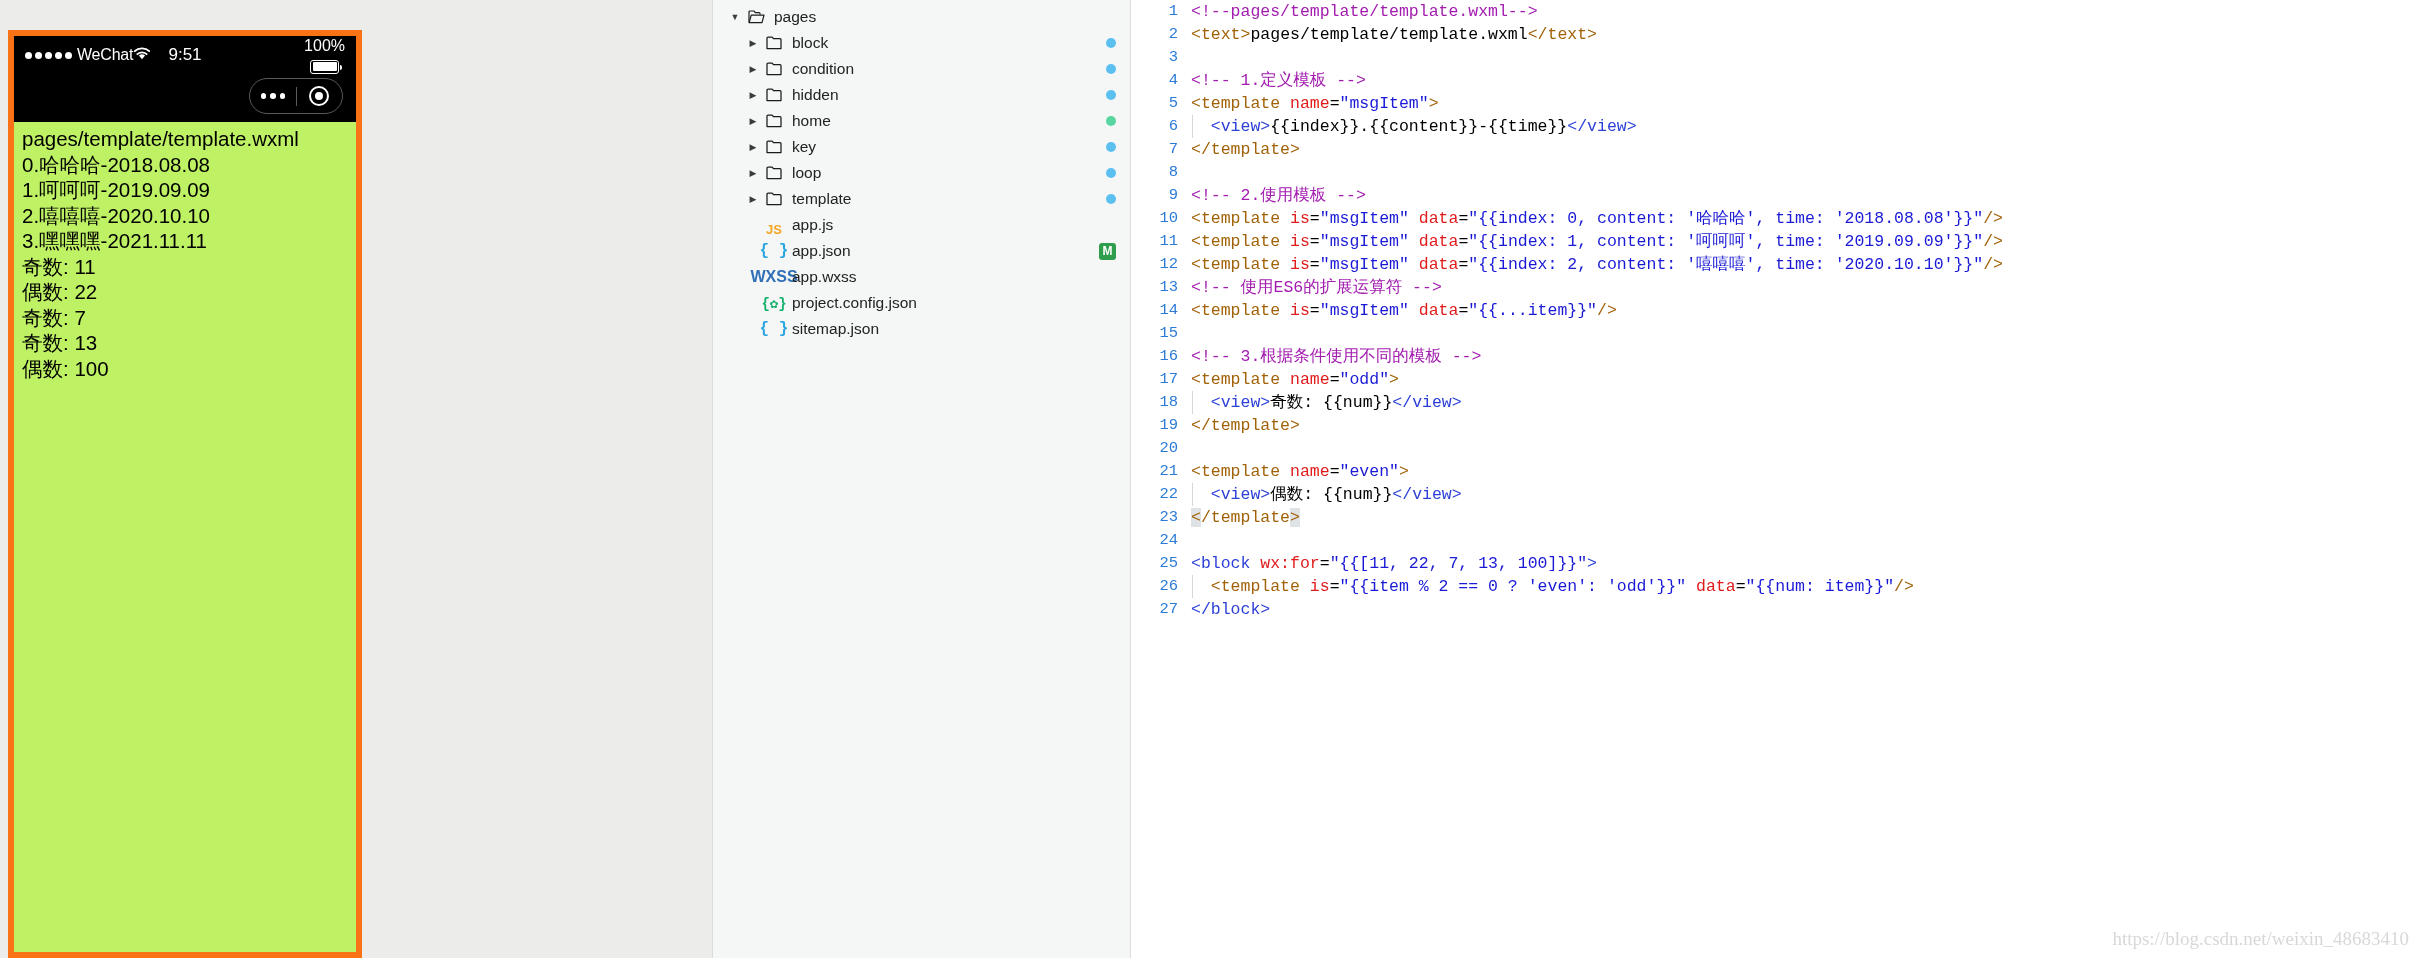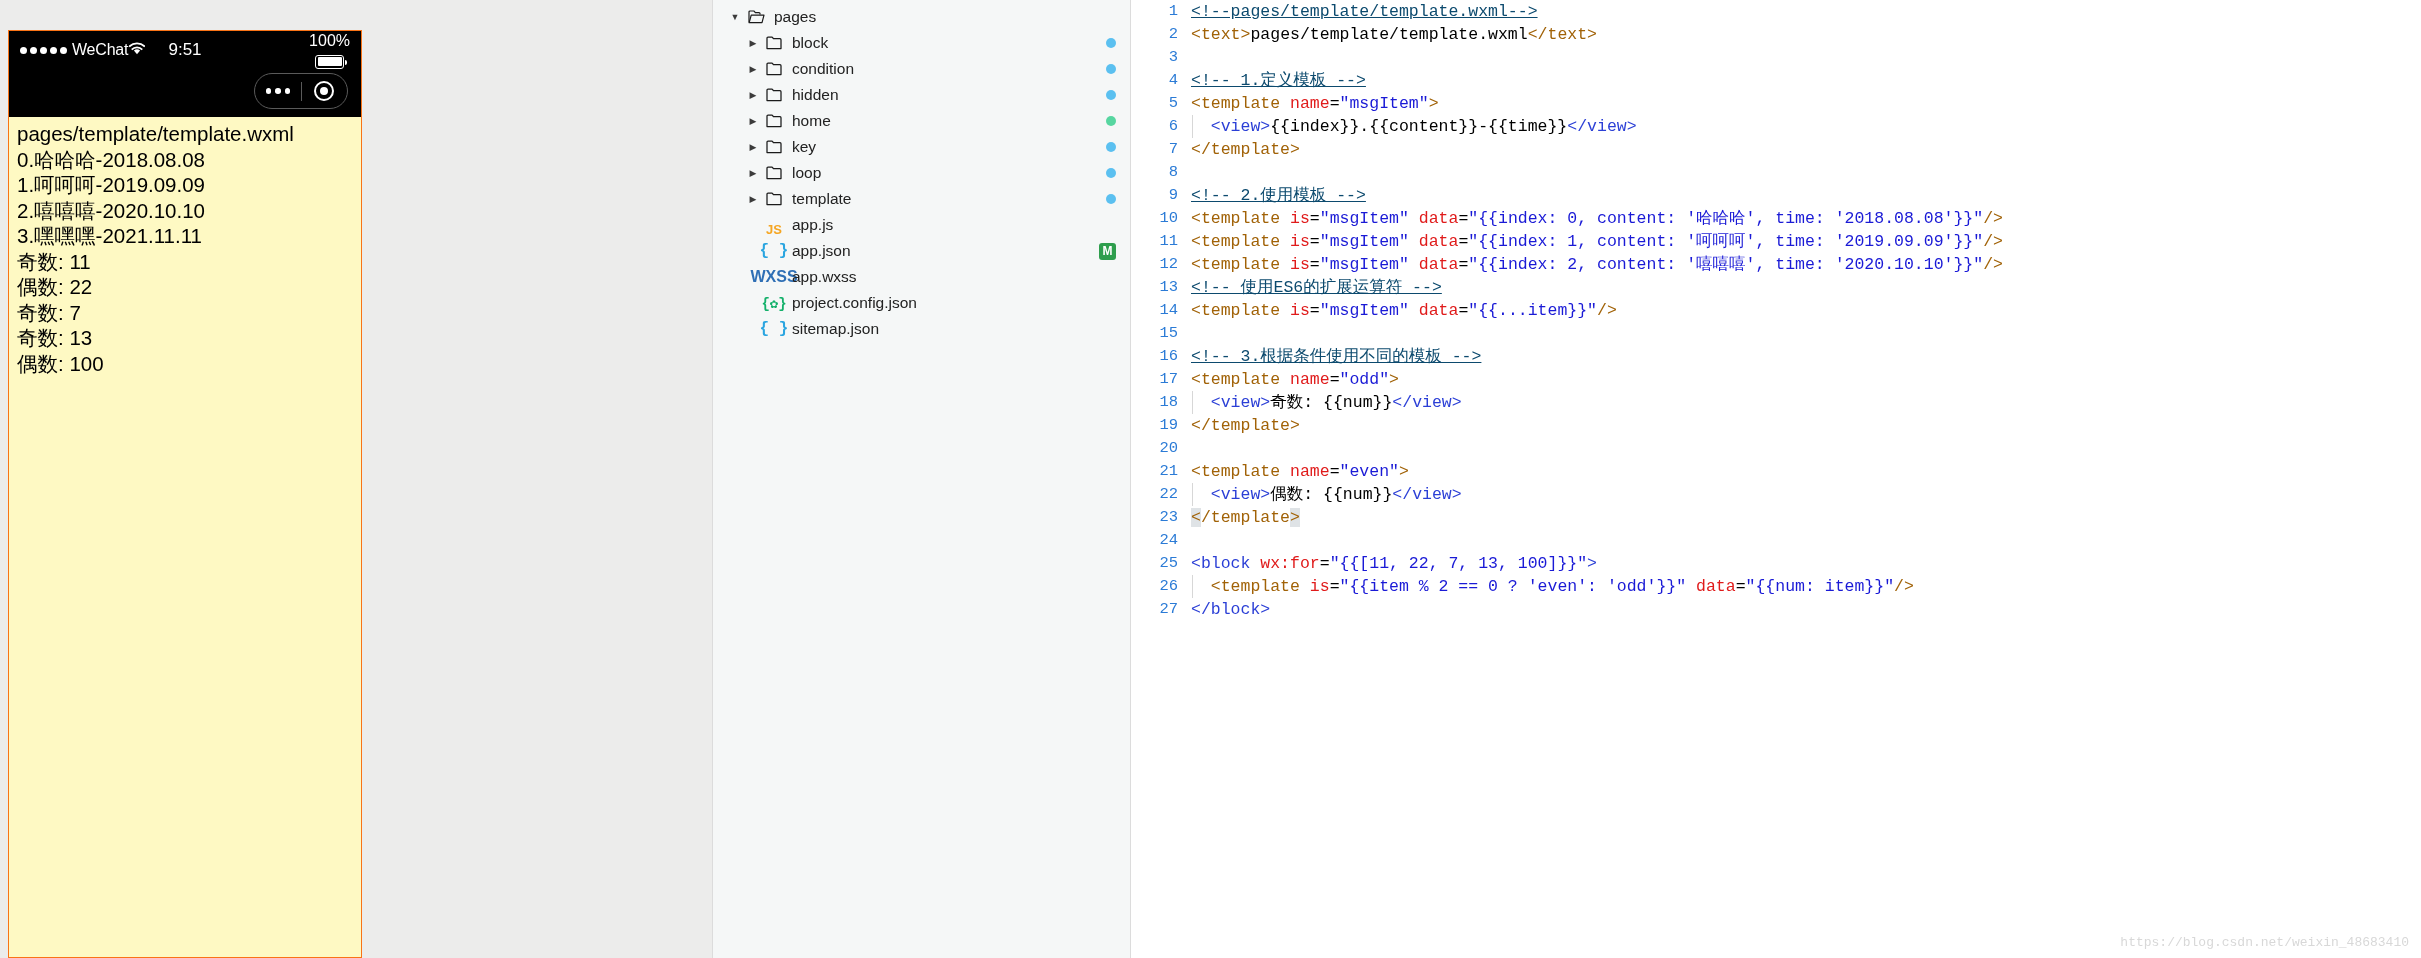--- a/index.html
+++ b/index.html
@@ -16,22 +16,22 @@
   #sim-pane {
     position: relative;
     width: 712px; height: 958px;
     background: #ececeb;
     flex: 0 0 712px;
   }
   #phone {
     position: absolute;
     left: 8px; top: 30px;
     width: 354px; height: 928px;
-    background: #fef9c3;
-    border: 1px solid #f97316;
+    background: #bef264;
+    border: 6px solid #f97316;
     overflow: hidden;
   }
   #status-bar {
     position: relative;
     height: 38px;
     background: #000000;
     color: #ffffff;
     display: flex; align-items: center;
     padding: 0 11px;
     font-size: 16px;
@@ -135,31 +135,31 @@
     font-size: 16.5px; line-height: 23px;
     white-space: pre;
     color: #000;
     position: relative;
   }
   .ind { position: relative; }
   .ind:before {
     content:""; position:absolute; left: 1px; top:0; bottom:0;
     width:1px; background:#d7d7d7;
   }
-  .c-comment { color: #0c4a6e; text-decoration: underline; }
+  .c-comment { color: #a21caf; }
   .c-tag     { color: #a16207; }
   .c-tag2    { color: #2b3fd6; }
   .c-attr    { color: #e01b1b; }
   .c-str     { color: #1a1ad6; }
   .c-plain   { color: #000; }
   .hl { background: #dfe3e6; }
   #watermark {
     position: absolute; right: 12px; bottom: 8px;
-    font-size: 13px; color: #d8d8d8;
-    font-family: Liberation Mono, monospace;
+    font-size: 19px; color: #d8d8d8;
+    font-family: Liberation Serif, serif;
     user-select:none;
   }
 </style>
 </head>
 <body>
 
 <div id="root">
 
   <div id="sim-pane">
     <div id="phone">

